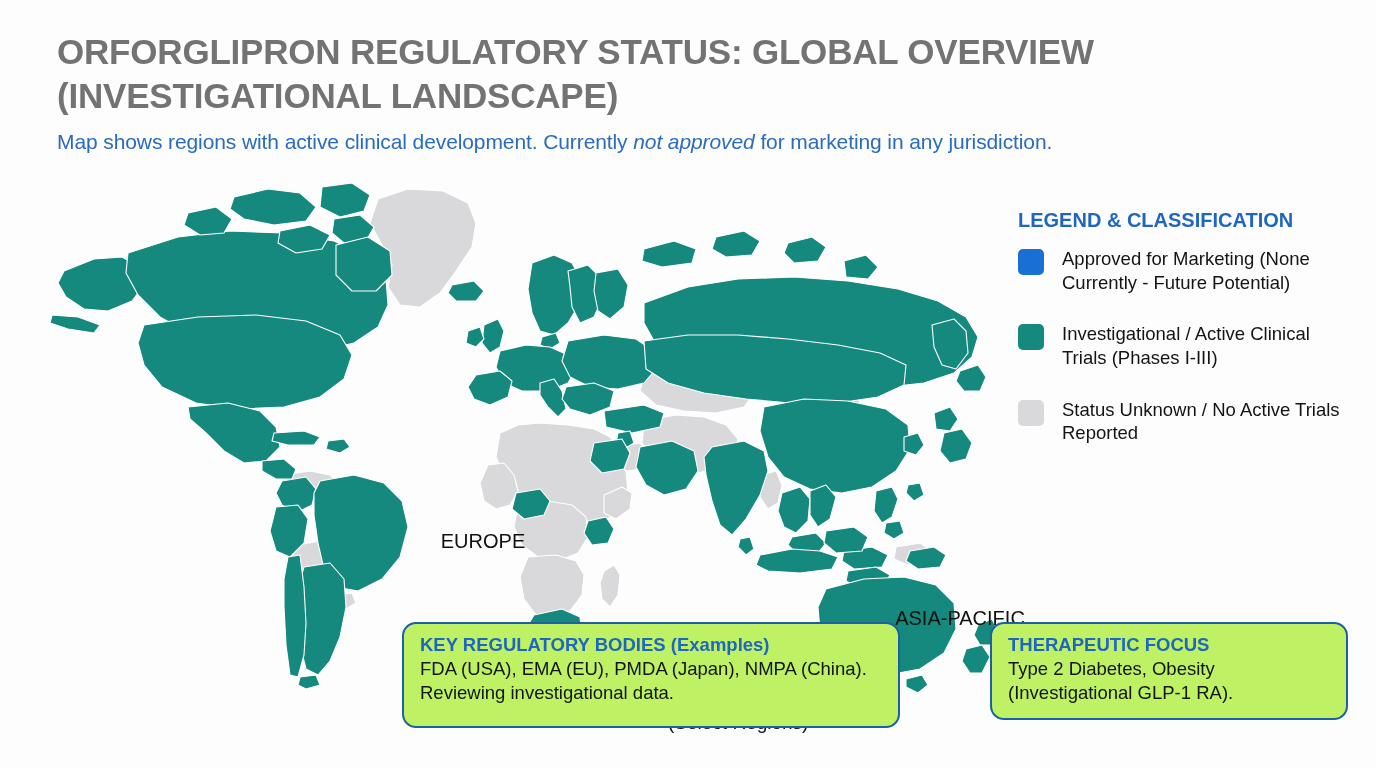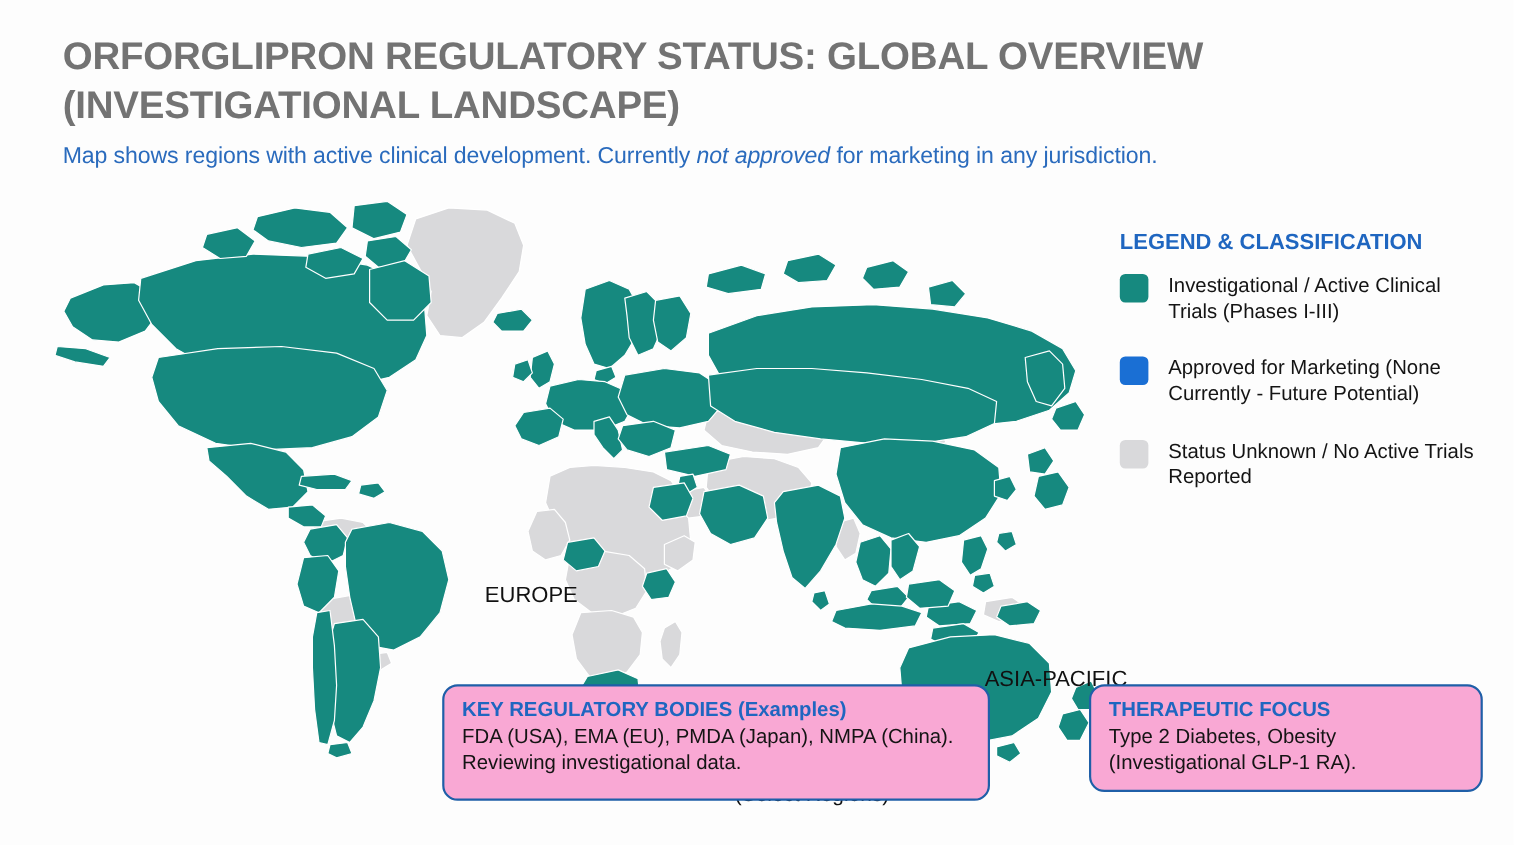--- a/index.html
+++ b/index.html
@@ -103,21 +103,21 @@
     font-size: 18.5px;
     line-height: 1.28;
     color: #141414;
   }
 
   
   .callout {
     position: absolute;
     border: 2px solid #1f5fa8;
     border-radius: 14px;
-    background: #f9a8d4;
+    background: #bef264;
     box-sizing: border-box;
     padding: 9px 16px 11px 16px;
   }
   .callout-title {
     font-size: 18.5px;
     font-weight: bold;
     color: #1f66c0;
     line-height: 1.25;
     margin: 0 0 1px 0;
   }
@@ -351,27 +351,27 @@
     <span>AFRICA &amp;</span>
     <span class="sub">MIDDLE EAST</span>
     <span class="sub">(Select Regions)</span>
   </div>
 </div>
 
 <div id="legend">
   <div id="legend-title">LEGEND &amp; CLASSIFICATION</div>
 
   <div class="legend-row">
+    <div class="legend-swatch" style="background:#1a6fd4"></div>
+    <div class="legend-text">Approved for Marketing (None Currently - Future Potential)</div>
+  </div>
+
+  <div class="legend-row">
     <div class="legend-swatch" style="background:#16897f"></div>
     <div class="legend-text">Investigational / Active Clinical Trials (Phases I-III)</div>
-  </div>
-
-  <div class="legend-row">
-    <div class="legend-swatch" style="background:#1a6fd4"></div>
-    <div class="legend-text">Approved for Marketing (None Currently - Future Potential)</div>
   </div>
 
   <div class="legend-row">
     <div class="legend-swatch" style="background:#d9d9db"></div>
     <div class="legend-text">Status Unknown / No Active Trials Reported</div>
   </div>
 </div>
 
 <div class="callout" id="box-regulatory">
   <div class="callout-title"><span>KEY REGULATORY BODIES </span><span class="norm">(Examples)</span></div>

